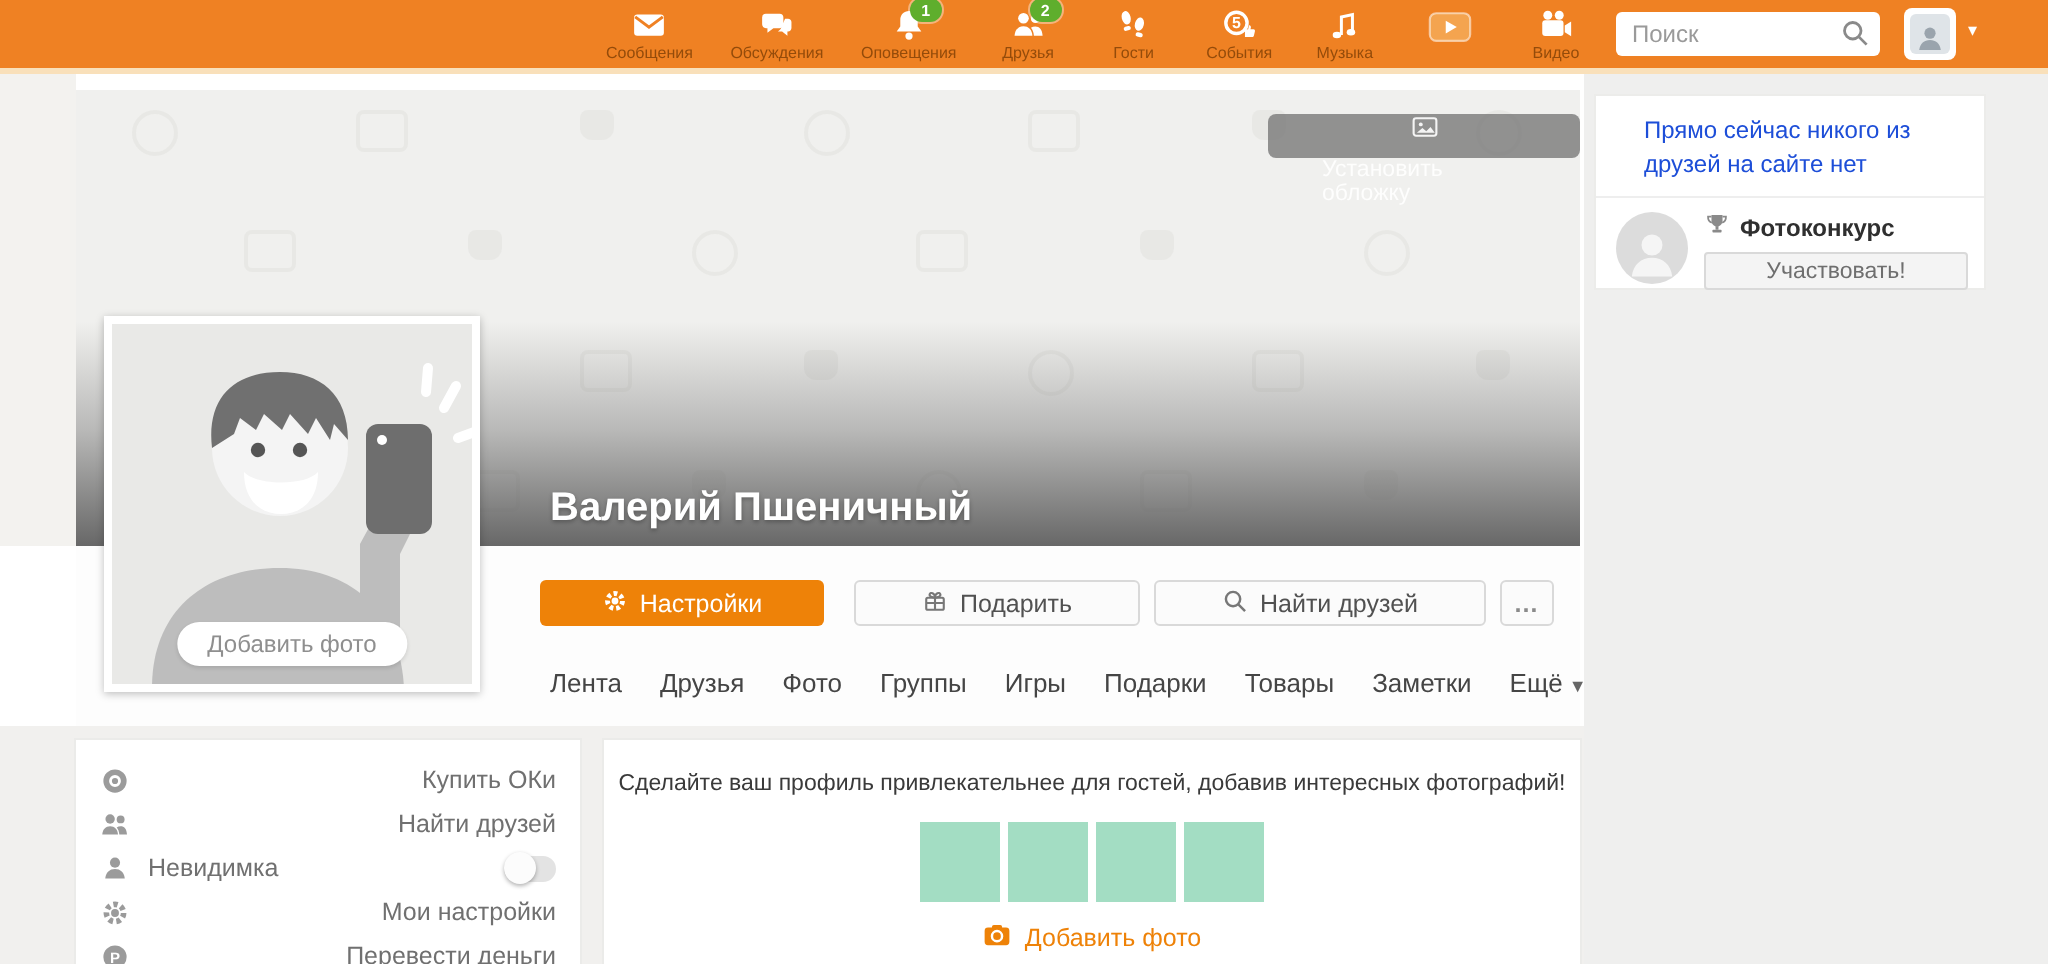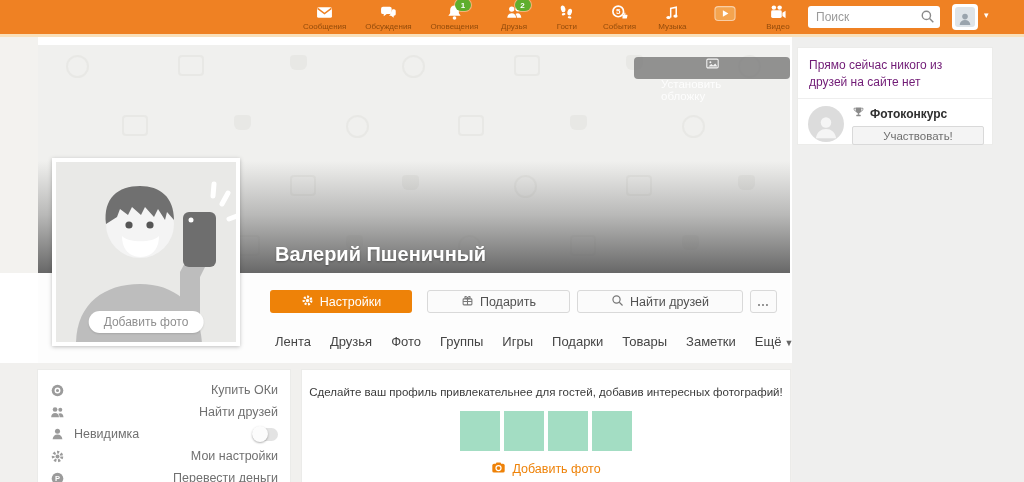--- a/index.html
+++ b/index.html
@@ -97,21 +97,21 @@
   .prompt{margin-top:16px;text-align:center;font-size:11.5px;color:#3a3a3a;}
   .squares{display:flex;justify-content:center;gap:4px;margin-top:13px;}
   .ph-square{width:40px;height:40px;background:var(--mint,#a3ddc3);cursor:pointer;}
   .add-link{display:flex;align-items:center;justify-content:center;gap:6px;margin-top:9px;
       color:var(--accent,#ee8208);font-size:12.5px;cursor:pointer;}
   .add-link svg{width:15px;height:15px;}
 
   
   .right-card{position:absolute;left:798px;top:48px;width:194px;height:96px;background:#fff;
       box-shadow:0 0 0 1px #ececea;z-index:5;box-sizing:border-box;}
-  .status{padding:9px 11px 7px;font-size:12px;color:#701a75;line-height:1.42;border-bottom:1px solid #eee;}
+  .status{padding:9px 24px 7px;font-size:12px;color:#1d4ed8;line-height:1.42;border-bottom:1px solid #eee;}
   .contest{display:flex;gap:8px;padding:7px 8px 0 10px;}
   .contest-avatar{width:36px;height:36px;border-radius:50%;background:#dcdcdc;overflow:hidden;flex:none;
       display:flex;align-items:flex-end;justify-content:center;color:#fff;}
   .contest-avatar svg{width:30px;height:30px;}
   .contest-right{flex:1;min-width:0;}
   .contest-title{display:flex;align-items:center;gap:5px;font-size:12px;font-weight:bold;color:#2f2f2f;}
   .contest-title svg{width:13px;height:13px;color:#8a8a8a;flex:none;}
   .join-btn{margin-top:4px;width:100%;height:19px;background:#f4f4f4;border:1px solid #d9d9d9;border-radius:2px;
       font-size:11.5px;color:#6f6f6f;cursor:pointer;font-family:"Liberation Sans",sans-serif;text-align:center;}
 </style>

